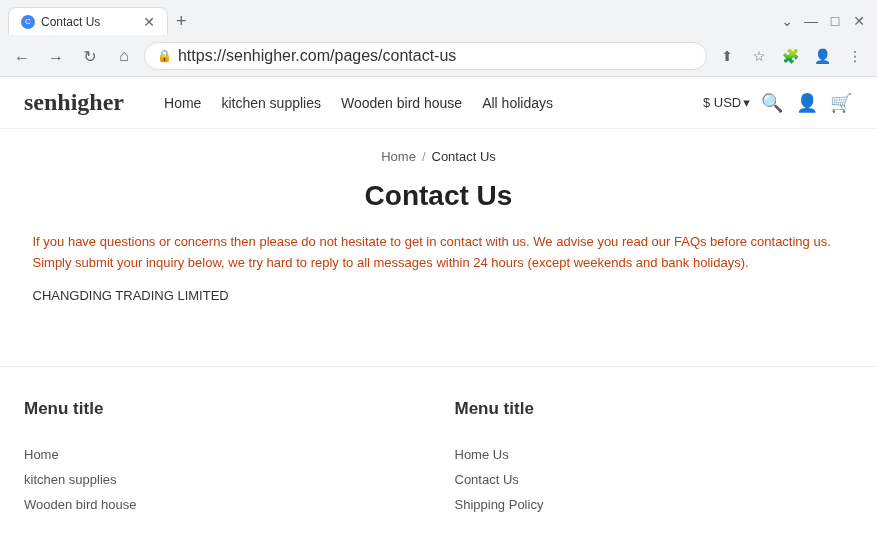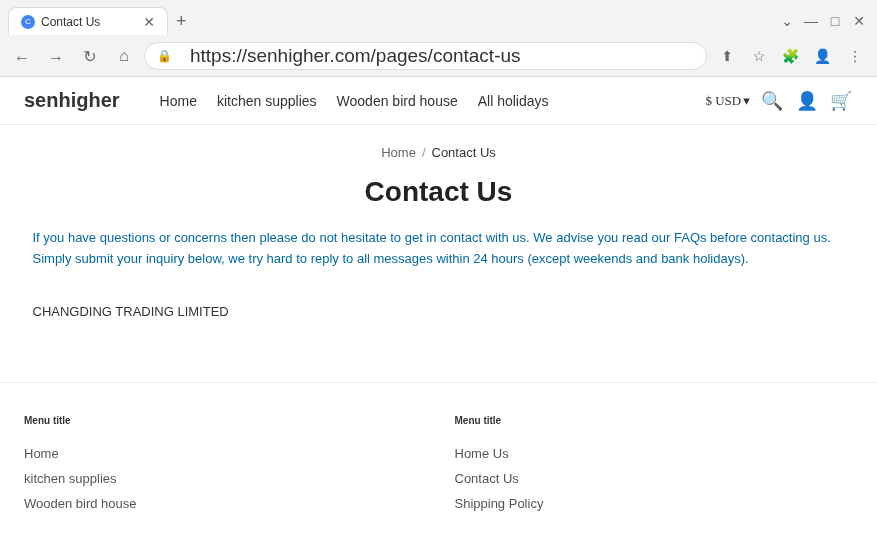--- a/index.html
+++ b/index.html
@@ -14,63 +14,63 @@
     .tab-close { cursor: pointer; color: #666; font-size: 14px; }
     .new-tab-btn { background: none; border: none; font-size: 18px; color: #666; cursor: pointer; padding: 4px; }
     .window-controls { margin-left: auto; display: flex; gap: 4px; }
     .win-btn { width: 20px; height: 20px; display: flex; align-items: center; justify-content: center; font-size: 14px; color: #666; cursor: pointer; }
 
     .address-bar-row { display: flex; align-items: center; padding: 4px 8px; gap: 6px; height: 40px; }
     .nav-btn { background: none; border: none; font-size: 16px; color: #666; cursor: pointer; padding: 4px; width: 28px; height: 28px; display: flex; align-items: center; justify-content: center; }
     .nav-btn:disabled { color: #ccc; }
     .address-bar { flex: 1; display: flex; align-items: center; background: #fff; border: 1px solid #ddd; border-radius: 16px; padding: 4px 12px; gap: 6px; height: 28px; }
     .address-bar-icon { font-size: 12px; color: #666; }
-    .address-text { font-size: 19px; color: #333; flex: 1; margin-left: 12px; }
+    .address-text { font-size: 16px; color: #333; flex: 1; }
     .toolbar-icons { display: flex; gap: 4px; }
     .toolbar-icon { width: 28px; height: 28px; display: flex; align-items: center; justify-content: center; font-size: 14px; color: #666; cursor: pointer; }
 
     
     .website { background: #fff; height: calc(544px - 76px); overflow-y: auto; }
 
     
     .site-nav { display: flex; align-items: center; padding: 12px 24px; border-bottom: 1px solid #eee; gap: 24px; }
-    .site-logo { font-size: 20px; font-weight: bold; color: #333; margin-right: 16px; }
+    .site-logo { font-size: 24px; font-weight: bold; color: #333; margin-right: 16px; font-family: Liberation Serif, serif; }
     .nav-links { display: flex; gap: 20px; flex: 1; }
     .nav-link { font-size: 14px; color: #333; text-decoration: none; cursor: pointer; }
     .nav-right { display: flex; align-items: center; gap: 12px; }
-    .currency-btn { font-size: 13px; color: #333; border: none; background: none; cursor: pointer; display: flex; align-items: flex-start; gap: 2px; font-family: Liberation Serif, serif; }
+    .currency-btn { font-size: 13px; color: #333; border: none; background: none; cursor: pointer; display: flex; align-items: flex-start; gap: 2px; }
     .icon-btn { background: none; border: none; cursor: pointer; font-size: 18px; color: #333; }
 
     
     .website::-webkit-scrollbar { width: 8px; }
     .website::-webkit-scrollbar-track { background: #f1f1f1; }
     .website::-webkit-scrollbar-thumb { background: #ccc; border-radius: 4px; }
 
     
     .page-content { max-width: 860px; margin: 0 auto; padding: 20px 24px; }
 
     
     .breadcrumb { font-size: 13px; color: #666; margin-bottom: 16px; display: flex; align-items: center; justify-content: center; gap: 6px; }
     .breadcrumb-sep { color: #999; }
     .breadcrumb-current { color: #333; }
 
     
     .page-title { font-size: 28px; font-weight: bold; text-align: center; margin-bottom: 20px; color: #222; }
 
     
-    .body-text { font-size: 13px; line-height: 1.6; color: #0369a1; margin-bottom: 12px; }
+    .body-text { font-size: 13px; line-height: 1.6; color: #c2410c; margin-bottom: 12px; }
 
     
-    .company-info { margin-top: 32px; font-size: 13px; color: #333; line-height: 1.6; }
+    .company-info { margin-top: 12px; font-size: 13px; color: #333; line-height: 1.6; }
 
     
     .footer { background: #fff; border-top: 1px solid #eee; padding: 32px 24px; margin-top: 40px; }
     .footer-grid { display: grid; grid-template-columns: 1fr 1fr; gap: 32px; }
     .footer-col { }
-    .footer-title { font-size: 10px; font-weight: bold; margin-bottom: 20px; color: #333; }
+    .footer-title { font-size: 17px; font-weight: bold; margin-bottom: 28px; color: #333; }
     .footer-link { display: block; font-size: 13px; color: #555; text-decoration: none; margin-bottom: 10px; cursor: pointer; }
   </style>
 </head>
 <body>
 
 <div class="browser-chrome">
   <div class="tab-bar">
     <div class="tab">
       <div class="tab-favicon">C</div>
       <span class="tab-title">Contact Us</span>

